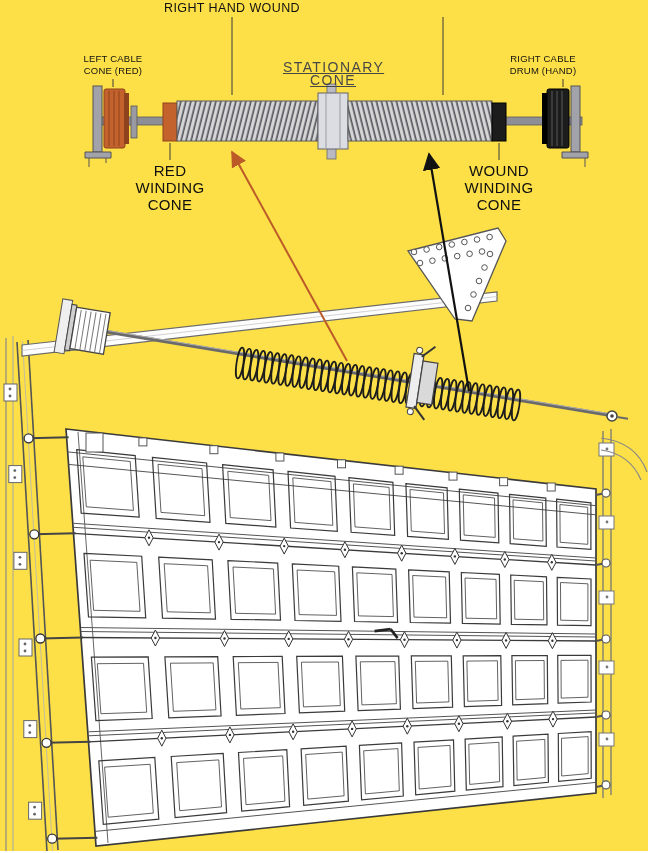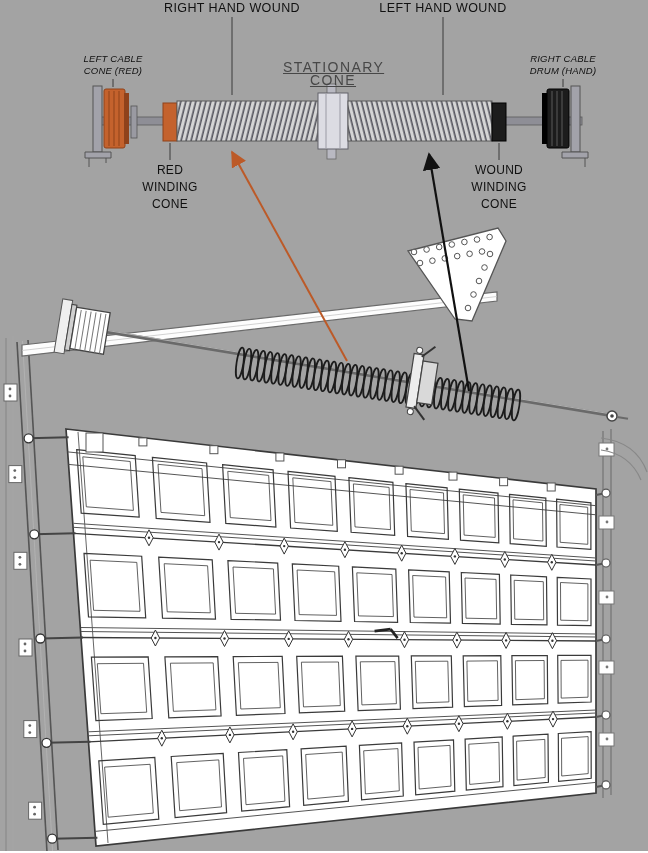--- a/index.html
+++ b/index.html
@@ -1,27 +1,27 @@
 <!DOCTYPE html>
 <html style="--red-part: #c4622d; --red-part-dark: #8f421b; --black-part: #1c1c1c; --arrow-red: #bc5a28; --arrow-black: #111111; --line: #3a3a3a; --steel: #8e8e96;"><head>
 <meta charset="utf-8">
 <style>
   :root{
     --red-part:#c4622d; --red-part-dark:#8f421b; --black-part:#1c1c1c;
     --arrow-red:#bc5a28; --arrow-black:#111111; --line:#3a3a3a; --steel:#8e8e96;
   }
   html,body{margin:0;padding:0;background:#fff;}
-  .stage{position:relative;width:648px;height:851px;background:#a3a3a3;overflow:hidden;
+  .stage{position:relative;width:648px;height:851px;background:#fde047;overflow:hidden;
          font-family:"Liberation Sans",sans-serif;}
   .stage svg{position:absolute;left:0;top:0;}
   .lbl{position:absolute;text-align:center;color:#101010;z-index:5;}
   .lbl-top{font-size:12.5px;letter-spacing:.4px;}
-  .lbl-small{font-size:9.5px;line-height:12px;letter-spacing:.2px;font-style:italic;}
+  .lbl-small{font-size:9.5px;line-height:12px;letter-spacing:.2px;}
   .lbl-sc{font-size:14px;line-height:12.5px;letter-spacing:1.4px;color:#474747;text-decoration:underline;}
-  .lbl-med{font-size:12px;line-height:17px;letter-spacing:.3px;}
+  .lbl-med{font-size:15px;line-height:17px;letter-spacing:.3px;}
   #leaders line{stroke:#3a3a3a;stroke-width:1;}
   .red-f{fill:var(--red-part);stroke:var(--red-part-dark);}
   .red-s{stroke:var(--red-part-dark);stroke-width:1;}
   .blk-f{fill:var(--black-part);stroke:#000;}
 </style>
 </head>
 <body>
 
 <div class="stage">
 
@@ -389,27 +389,26 @@
         <circle cx="484.5" cy="267.5" r="2.8" fill="#fff" stroke="#555"></circle>
         <circle cx="479.0" cy="281.0" r="2.8" fill="#fff" stroke="#555"></circle>
         <circle cx="473.5" cy="294.5" r="2.8" fill="#fff" stroke="#555"></circle>
         <circle cx="468.0" cy="308.0" r="2.8" fill="#fff" stroke="#555"></circle>
         <line x1="347.0" y1="361.0" x2="232.0" y2="152.0" stroke="#bc5a28" stroke-width="2" marker-end="url(#ahr)"></line>
         <line x1="469.0" y1="391.0" x2="429.0" y2="154.0" stroke="#111111" stroke-width="2.2" marker-end="url(#ahb)"></line>
       </g>
   </svg>
 
   <div class="lbl lbl-top" style="left:150px;top:1px;width:164px">RIGHT HAND WOUND</div>
-  <div class="lbl lbl-top" style="left:361px;top:1px;width:164px">LEFT HAND WOUND</div>
 
   <div class="lbl lbl-small" style="left:68px;top:53px;width:90px">
     <div>LEFT CABLE</div>
     <div>CONE (RED)</div>
   </div>
-  <div class="lbl lbl-small" style="left:518px;top:53px;width:90px">
+  <div class="lbl lbl-small" style="left:498px;top:53px;width:90px">
     <div>RIGHT CABLE</div>
     <div>DRUM (HAND)</div>
   </div>
 
   <div class="lbl lbl-sc" style="left:283px;top:61px;width:100px">
     <div>STATIONARY</div>
     <div>CONE</div>
   </div>
 
   <div class="lbl lbl-med" style="left:126px;top:162px;width:88px">

